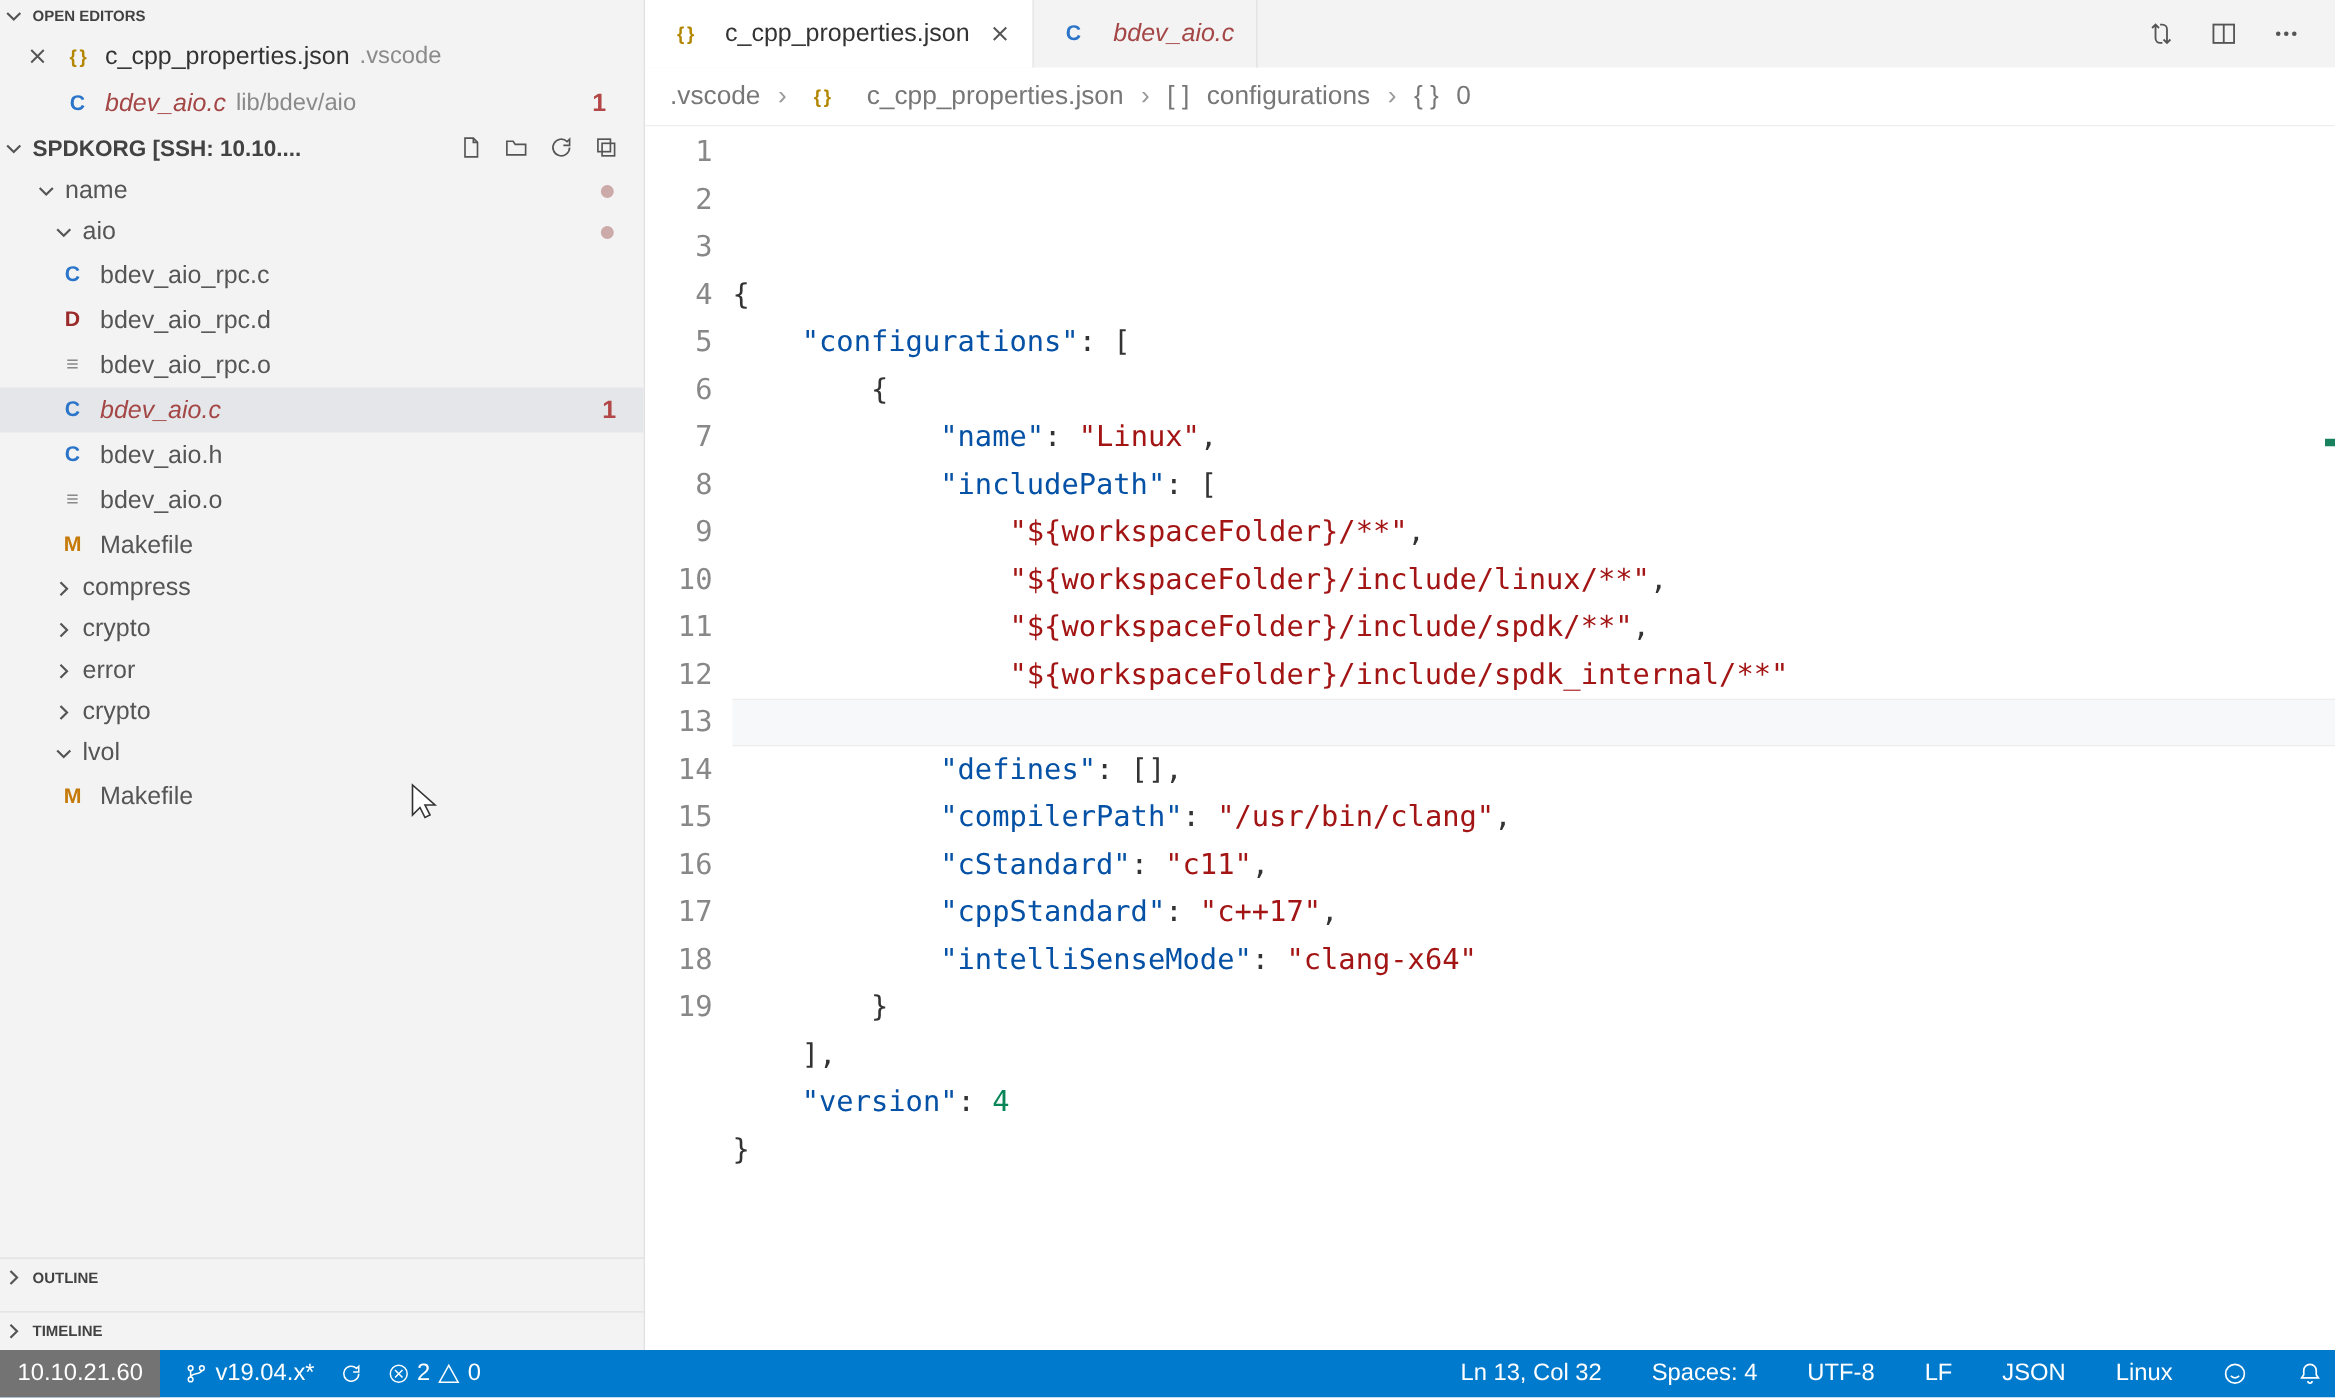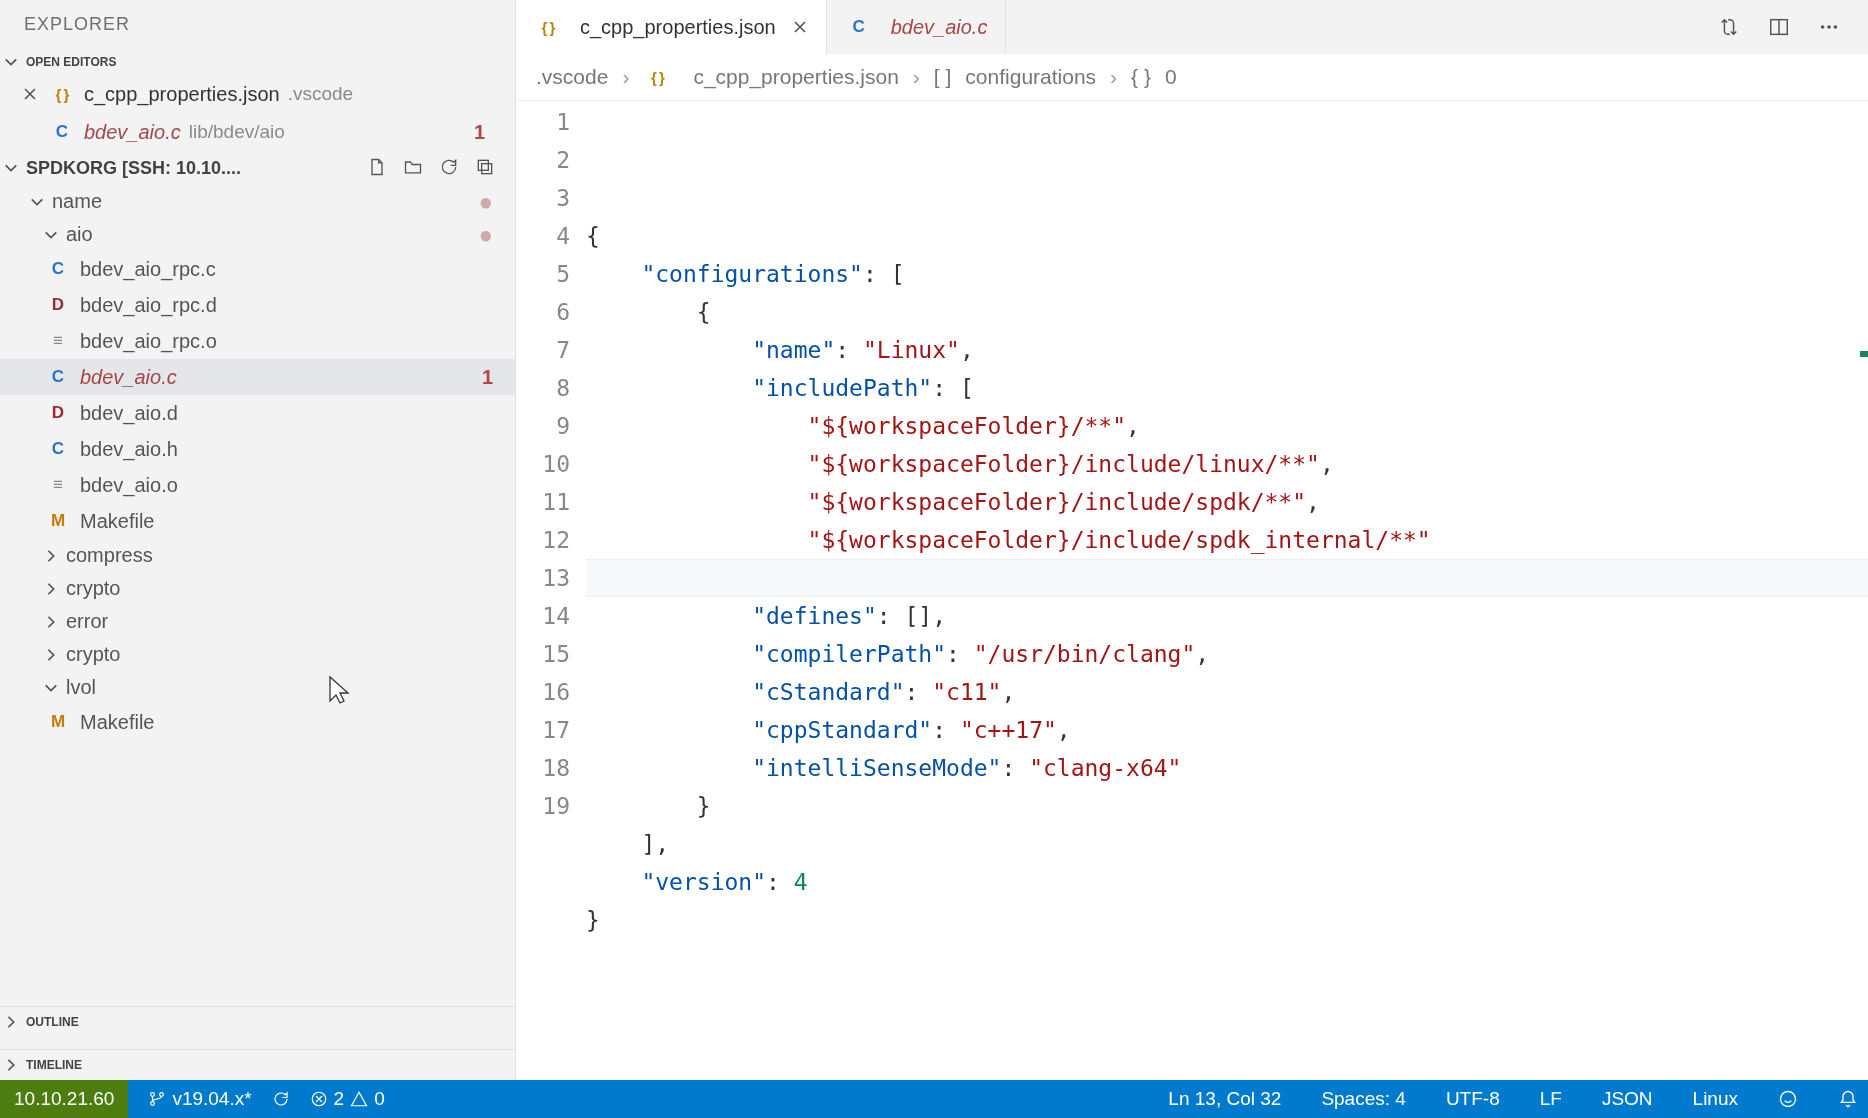--- a/index.html
+++ b/index.html
@@ -221,21 +221,21 @@
   height: 38px;
   background: #007acc;
   color: #ffffff;
   display: flex;
   align-items: center;
   font-size: 19px;
   padding: 0 10px;
   gap: 20px;
 }
 .status-bar .remote-host {
-  background: #4d7c0f;
+  background: #737373;
   margin: -0 0 0 -10px;
   padding: 0 14px;
   height: 100%;
   display: flex;
   align-items: center;
 }
 .status-bar .seg { display: flex; align-items: center; gap: 6px; }
 .status-right { margin-left: auto; display: flex; gap: 40px; align-items: center; }
 
 .cursor-svg {
@@ -246,21 +246,20 @@
 }
 
 svg { display: block; }
 </style>
 </head>
 <body>
 
 <div class="main-area">
 
   <div class="sidebar">
-    <div class="explorer-title">EXPLORER</div>
 
     <div class="section-header">
       <span class="chev">
         <svg width="14" height="14" viewBox="0 0 16 16">
             <path d="M2 5l6 6 6-6" stroke="#555" stroke-width="2" fill="none"></path>
           </svg>
       </span>
       <span>OPEN EDITORS</span>
     </div>
 
@@ -348,24 +347,20 @@
         <span class="label">bdev_aio_rpc.d</span>
       </div>
       <div class="tree-row depth2">
         <span class="file-icon icon-o"></span>
         <span class="label">bdev_aio_rpc.o</span>
       </div>
       <div class="tree-row depth2 selected">
         <span class="file-icon icon-c"></span>
         <span class="label modified">bdev_aio.c</span>
         <span class="rbadge">1</span>
-      </div>
-      <div class="tree-row depth2">
-        <span class="file-icon icon-d"></span>
-        <span class="label">bdev_aio.d</span>
       </div>
       <div class="tree-row depth2">
         <span class="file-icon icon-c"></span>
         <span class="label">bdev_aio.h</span>
       </div>
       <div class="tree-row depth2">
         <span class="file-icon icon-o"></span>
         <span class="label">bdev_aio.o</span>
       </div>
       <div class="tree-row depth2">

